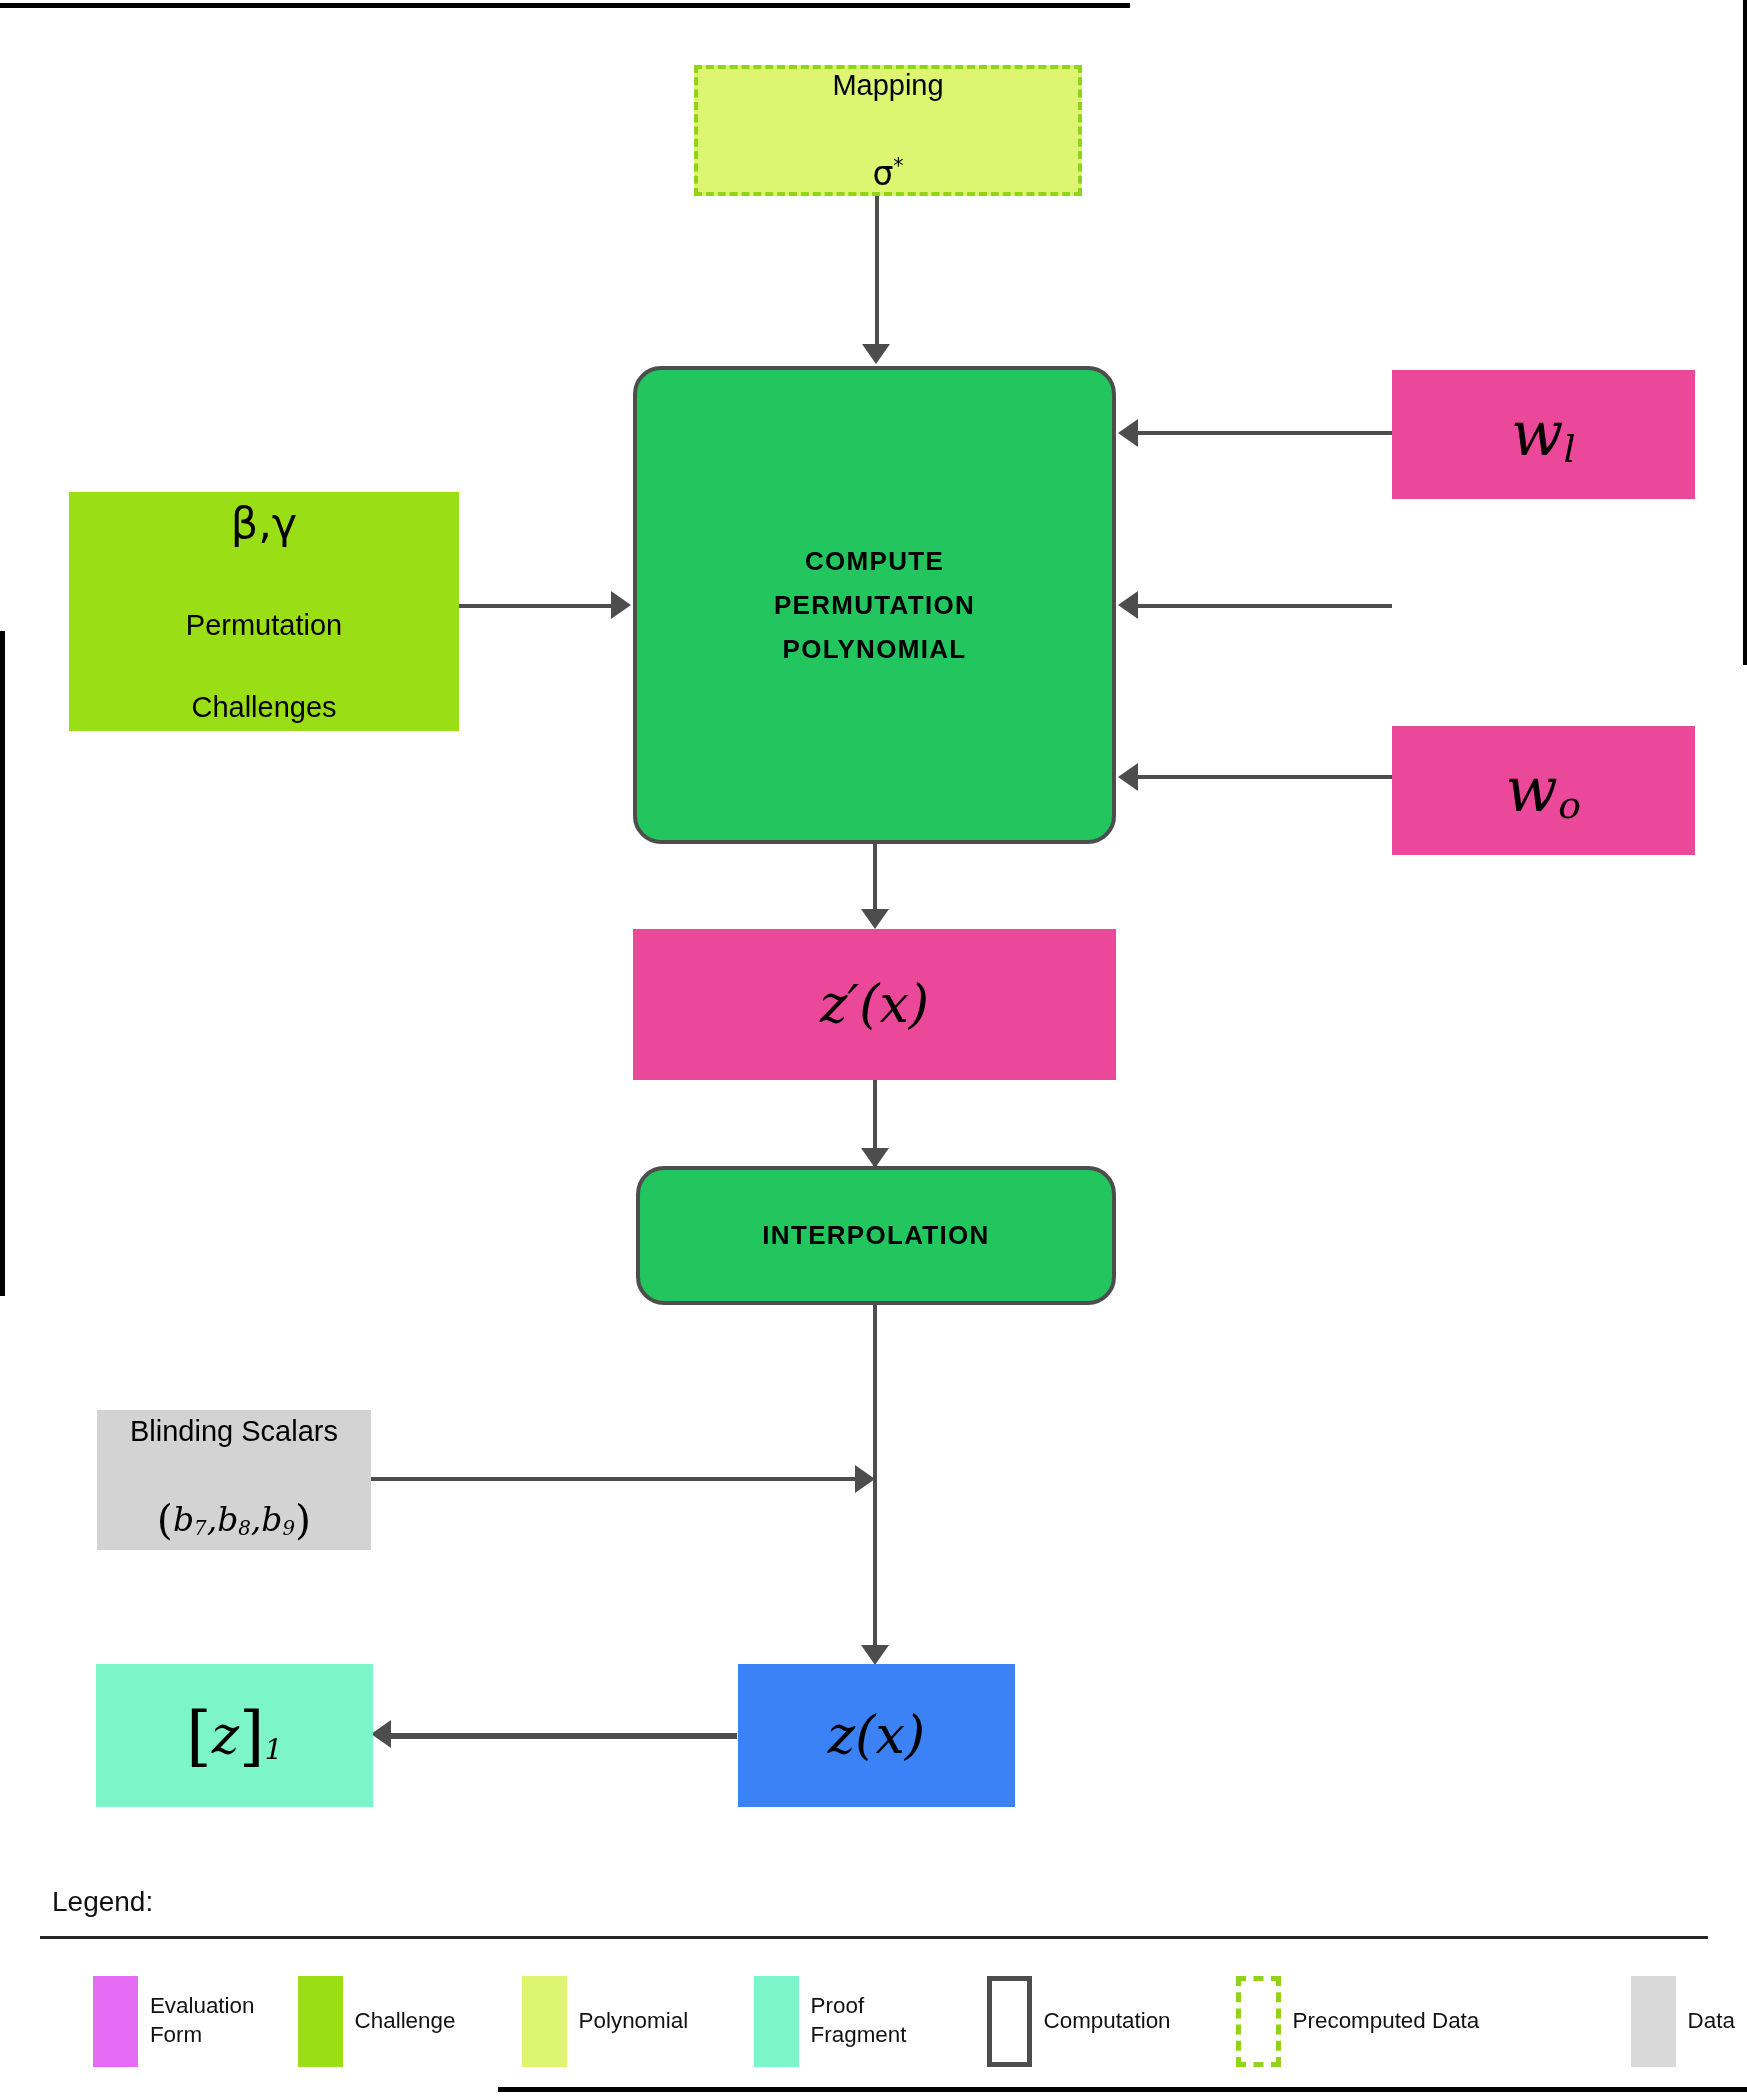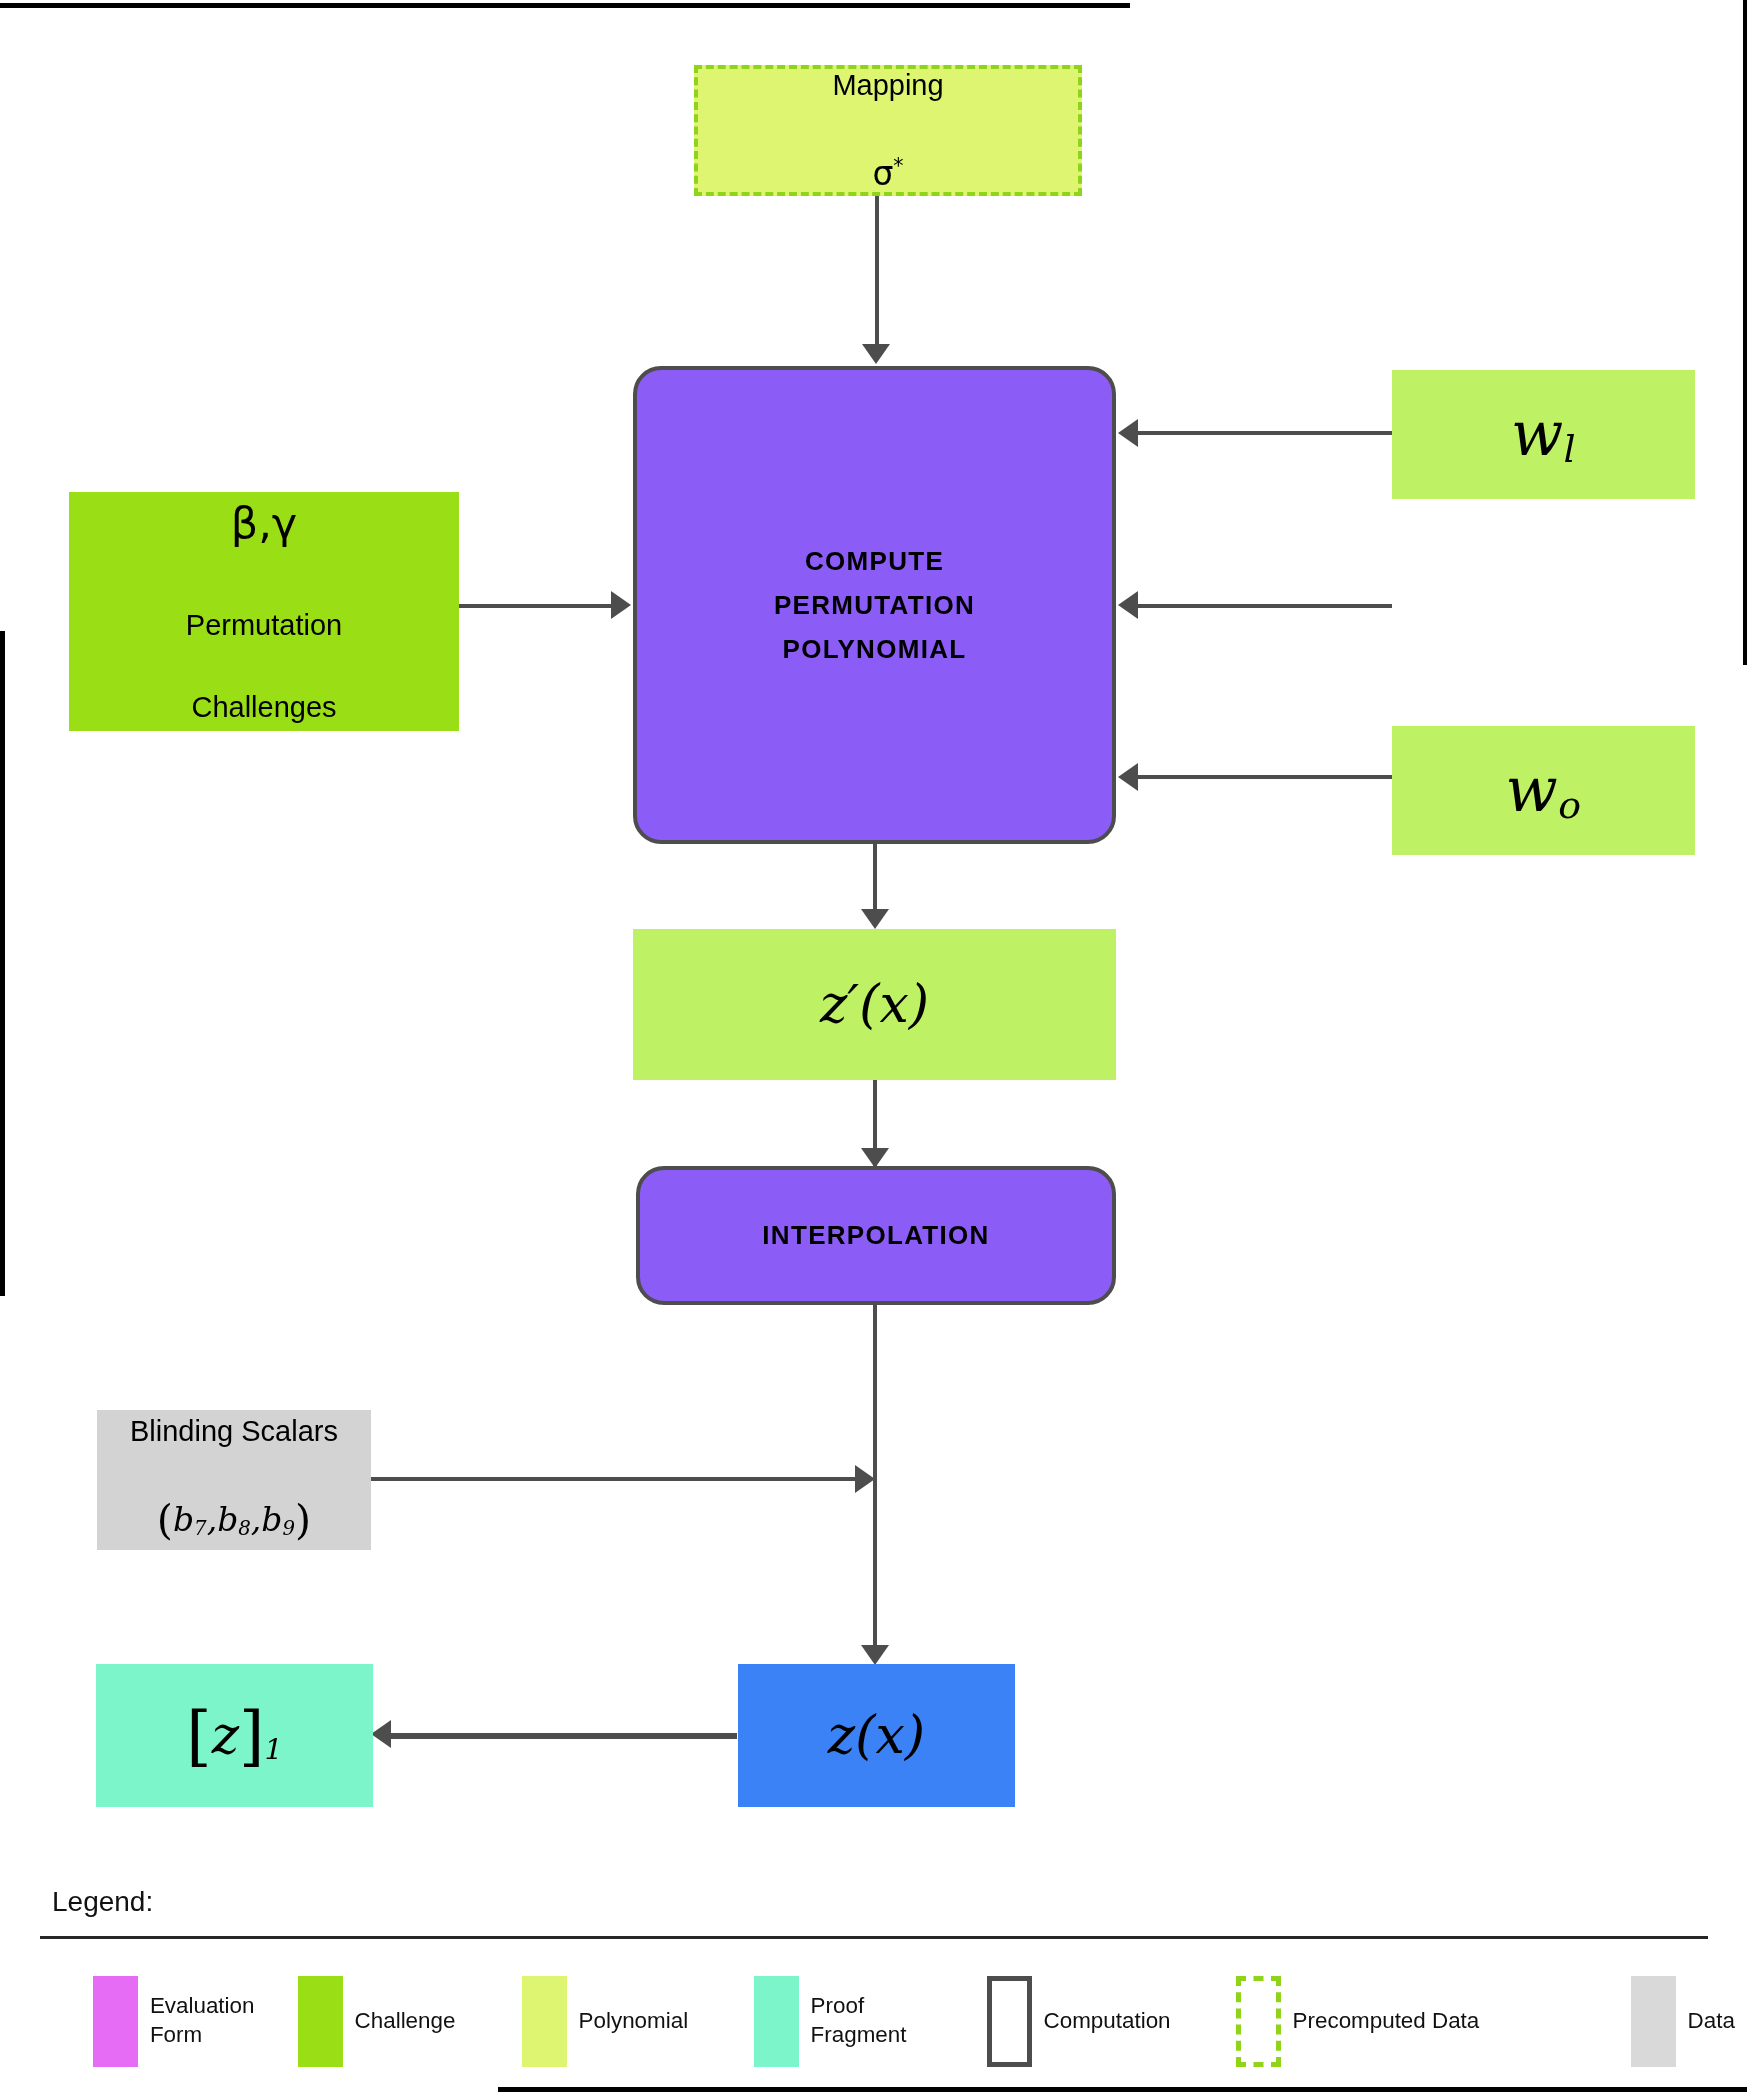--- a/index.html
+++ b/index.html
@@ -25,28 +25,28 @@
     display:flex;
     flex-direction:column;
     align-items:center;
     justify-content:center;
     text-align:center;
     color:#000000;
     line-height:1.25;
     gap:44px;
   }
 
-  .node.eval      { background:#bef264; }
+  .node.eval      { background:#ec4899; }
   .node.challenge { background:#9ade16; }
   .node.poly      { background:#3b82f6; }
   .node.fragment  { background:#7cf5cb; }
   .node.data      { background:#d3d3d3; }
   .node.precomp   { background:#ddf571; border:4.2px dashed #8fd419; }
   .node.compute   {
-    background:#8b5cf6;
+    background:#22c55e;
     border:4.2px solid #4d4d4d;
     border-radius:28px;
   }
 
   
   .mathscript{
     font-family:"DejaVu Serif", serif;
     font-style:italic;
     font-size:61px;
     letter-spacing:0.4px;

